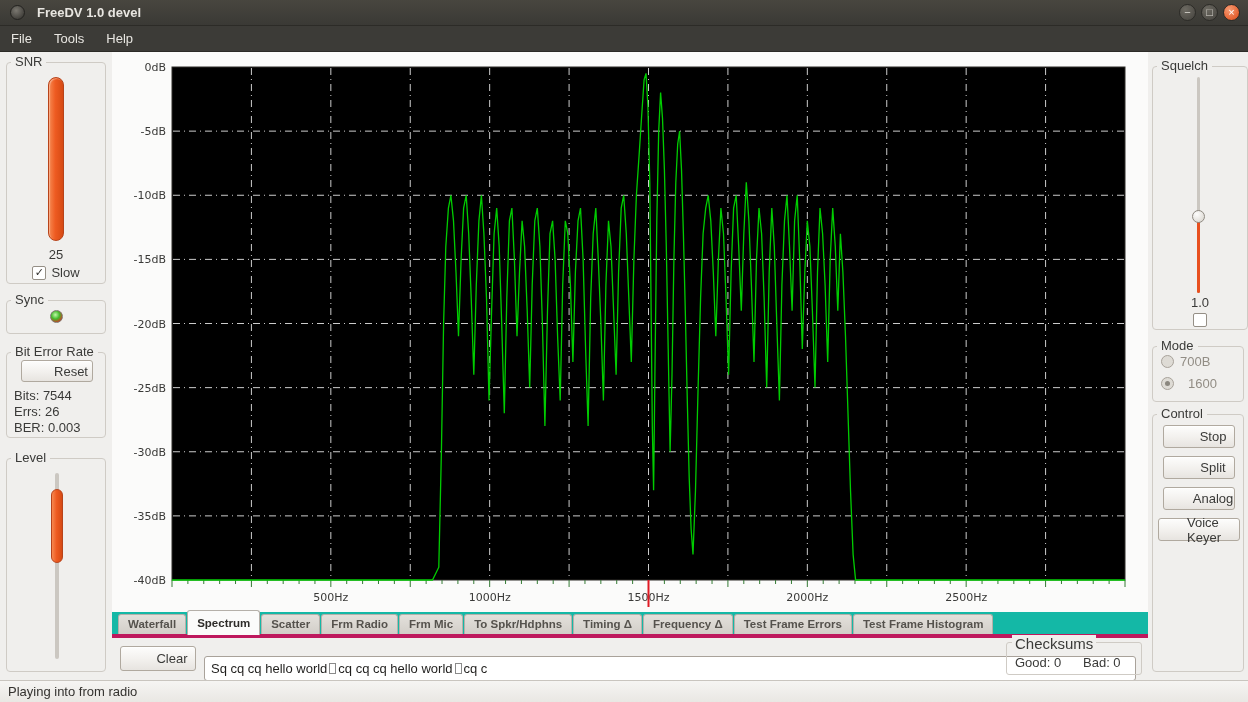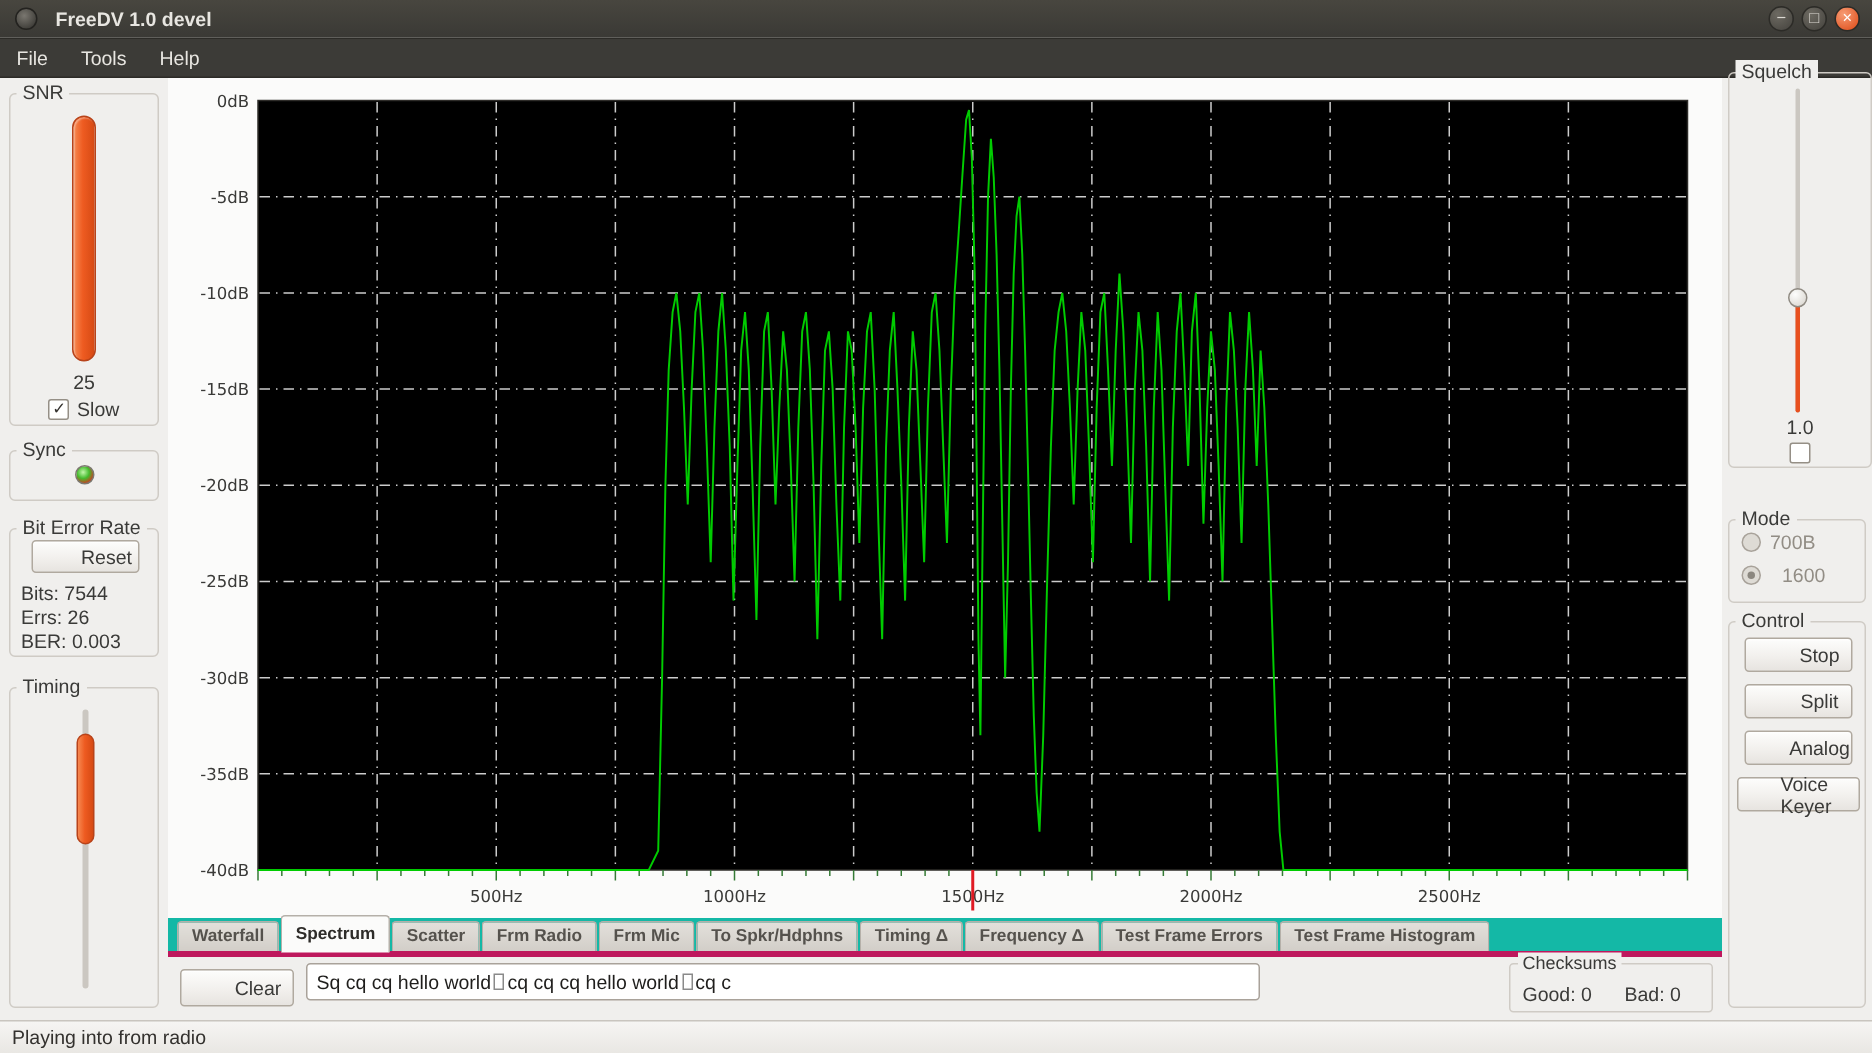--- a/index.html
+++ b/index.html
@@ -110,31 +110,31 @@
     font-size:11.5px; color:#55524d;
     background: linear-gradient(#e3e0db,#d2cec8);
     border:1px solid #b5b0a9; border-bottom:none;
     border-radius:3px 3px 0 0; white-space:nowrap; cursor:default;
   }
   .tab.active {
     height:25px; line-height:24px; background:#fbfbfa; color:#2e2c29; margin-bottom:-1px;
   }
   .bottomrow { position:absolute; left:112px; top:640px; width:1036px; height:40px; }
   .message-field {
-    position:absolute; left:92px; top:2px; width:636px; height:25px;
+    position:absolute; left:92px; top:16px; width:932px; height:25px;
     background:#fff; border:1px solid #a9a29a; border-radius:3px;
     font-size:13px; line-height:23px; padding:0 6px;
     white-space:nowrap; overflow:hidden; color:#1f1e1c;
   }
   .ctrlbox {
     display:inline-block; width:7px; height:11px;
     border:1px solid #8a8a8a; margin:0 2px; vertical-align:-1px;
   }
   .checksums { position:absolute; left:894px; top:2px; width:136px; height:33px; border:1px solid #cfcbc5; border-radius:3px; }
-  .checksums .cs-label { position:absolute; top:-8px; left:5px; background:#f0efed; padding:0 3px; font-size:12px; }
+  .checksums .cs-label { position:absolute; top:-8px; left:5px; background:#f0efed; padding:0 3px; font-size:15px; }
   
   .statusbar {
     position:absolute; left:0; top:680px; width:1248px; height:22px;
     background: linear-gradient(#f6f5f3,#e9e7e3);
     border-top:1px solid #c9c5bf;
     font-size:13px; line-height:21px; padding-left:8px; color:#33312e;
   }
 </style>
 </head>
 <body>
@@ -176,21 +176,21 @@
 
 <div class="group" style="left:6px; top:352px; width:100px; height:86px;">
   <div class="glabel">Bit Error Rate</div>
   <div class="btn" style="left:14px; top:7px; width:72px; height:22px;">Reset</div>
   <div class="smalltext" style="position:absolute; left:7px; top:35px;">Bits: 7544</div>
   <div class="smalltext" style="position:absolute; left:7px; top:51px;">Errs: 26</div>
   <div class="smalltext" style="position:absolute; left:7px; top:67px;">BER: 0.003</div>
 </div>
 
 <div class="group" style="left:6px; top:458px; width:100px; height:214px;">
-  <div class="glabel">Timing</div>
+  <div class="glabel">Level</div>
   <div class="groove" style="left:48px; top:14px; width:4px; height:186px;"></div>
   <div class="handle-capsule" style="left:44px; top:30px;"></div>
 </div>
 
 <div class="plot-panel">
   <svg id="spectrum-svg" width="1036" height="560">
       <rect x="60" y="15" width="953" height="513" fill="#000000" stroke="#2e2c29" stroke-width="1"></rect>
       <g>
         <line x1="139.41666666666669" y1="16" x2="139.41666666666669" y2="527" stroke="#ffffff" stroke-width="1" stroke-opacity="0.8" stroke-dasharray="7 4 1 4"></line>
         <line x1="218.83333333333334" y1="16" x2="218.83333333333334" y2="527" stroke="#ffffff" stroke-width="1" stroke-opacity="0.8" stroke-dasharray="7 4 1 4"></line>
@@ -313,21 +313,21 @@
 <div class="bottomrow">
   <div class="btn" style="left:8px; top:6px; width:76px; height:25px;">Clear</div>
   <div class="message-field" role="textbox">Sq cq cq hello world<span class="ctrlbox"></span>cq cq cq hello world<span class="ctrlbox"></span>cq c</div>
   <div class="checksums">
     <div class="cs-label">Checksums</div>
     <div class="smalltext" style="position:absolute; left:8px; top:12px;">Good: 0</div>
     <div class="smalltext" style="position:absolute; left:76px; top:12px;">Bad: 0</div>
   </div>
 </div>
 
-<div class="group" style="left:1152px; top:48px; width:96px; height:264px;">
+<div class="group" style="left:1152px; top:66px; width:96px; height:264px;">
   <div class="glabel">Squelch</div>
   <div class="groove" style="left:44px; top:10px; width:3px; height:216px;"></div>
   <div class="groove" style="left:44px; top:150px; width:3px; height:76px; background:#e8501f;"></div>
   <div class="knob" style="left:39px; top:143px;"></div>
   <div class="smalltext" style="position:absolute; top:228px; width:100%; text-align:center;">1.0</div>
   <div style="position:absolute; top:246px; width:100%; display:flex; justify-content:center;">
     <span class="chk"></span>
   </div>
 </div>
 

